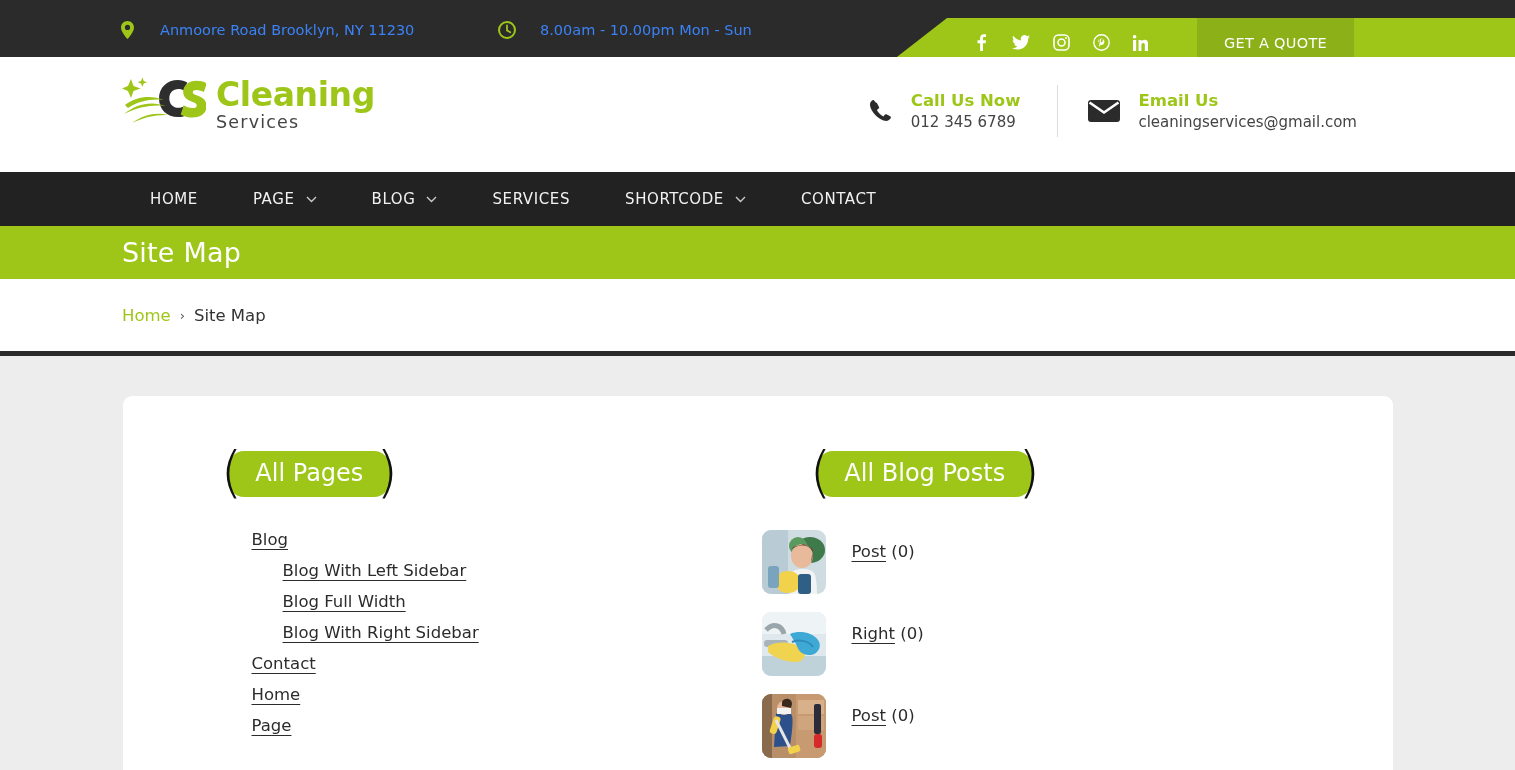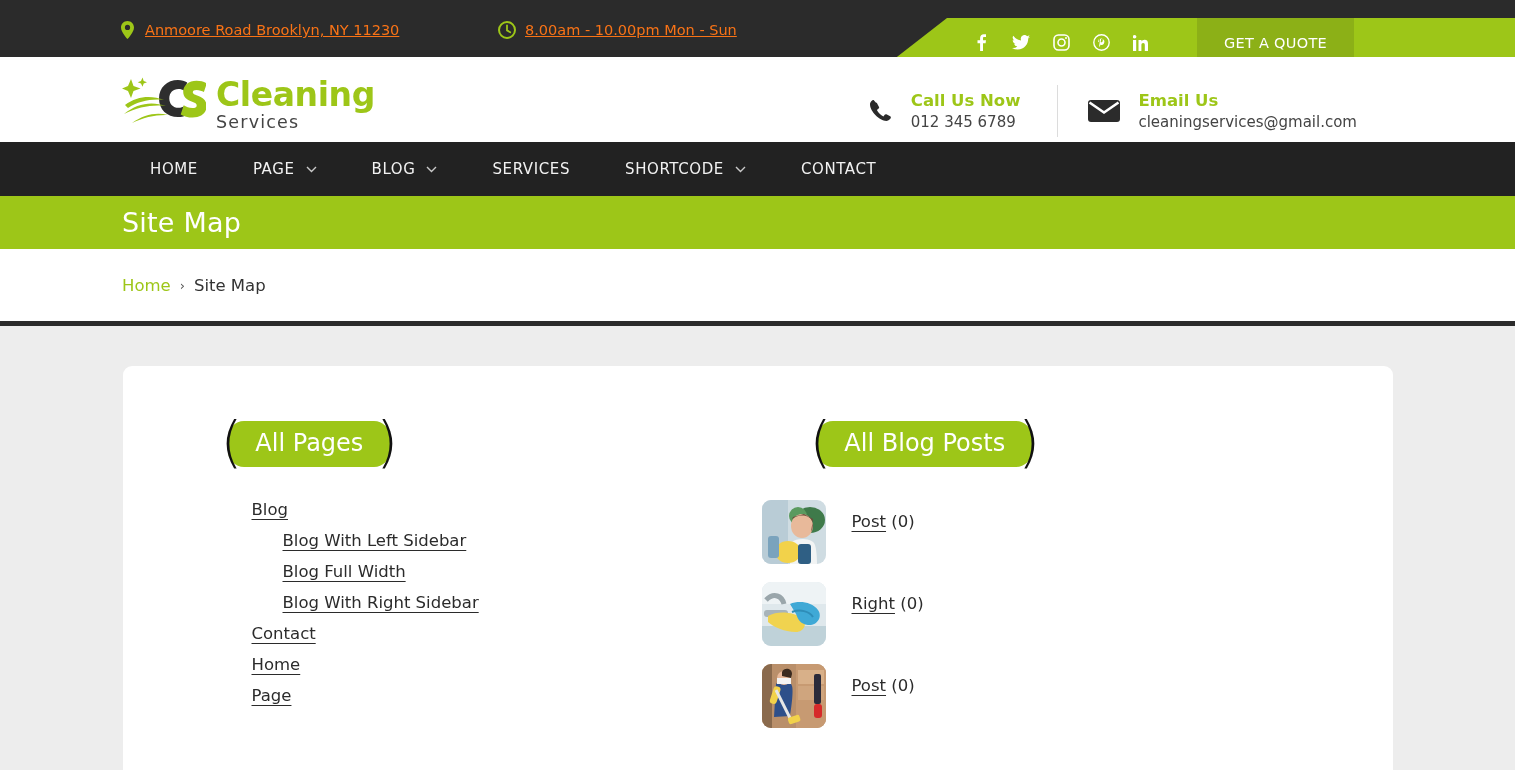--- a/index.html
+++ b/index.html
@@ -14,26 +14,25 @@
   .topbar {
     position: relative;
     height: 57px;
     background: #2b2b2b;
     display: flex;
     align-items: center;
   }
   .topbar-info {
     display: flex;
     align-items: center;
-    gap: 9px;
-    color: #f97316;
+    gap: 24px;
+    color: #3b82f6;
     font-size: 14.5px;
     position: absolute;
     top: 20px;
-    text-decoration: underline;
   }
   .topbar-info.addr { left: 118px; }
   .topbar-info.hours { left: 498px; }
   .tb-icon { width: 18px; height: 20px; display:inline-flex; align-items:center; justify-content:center; }
 
   .topbar-green {
     position: absolute;
     top: 18px; left: 884px; right: 0; height: 49px;
     background: #9dc618;
     clip-path: polygon(63px 0, 100% 0, 100% 100%, 0 100%);
@@ -62,21 +61,21 @@
     font-size: 14.5px;
     letter-spacing: .3px;
     display: flex; align-items: center; justify-content: center;
     border: none;
     cursor: pointer;
     font-family: inherit;
   }
 
   
   .header {
-    height: 85px;
+    height: 115px;
     background: #fff;
     position: relative;
     padding-left: 48px;
   }
   .logo {
     position: absolute;
     left: 122px; top: 15px;
     display: flex;
     align-items: center;
     gap: 10px;

